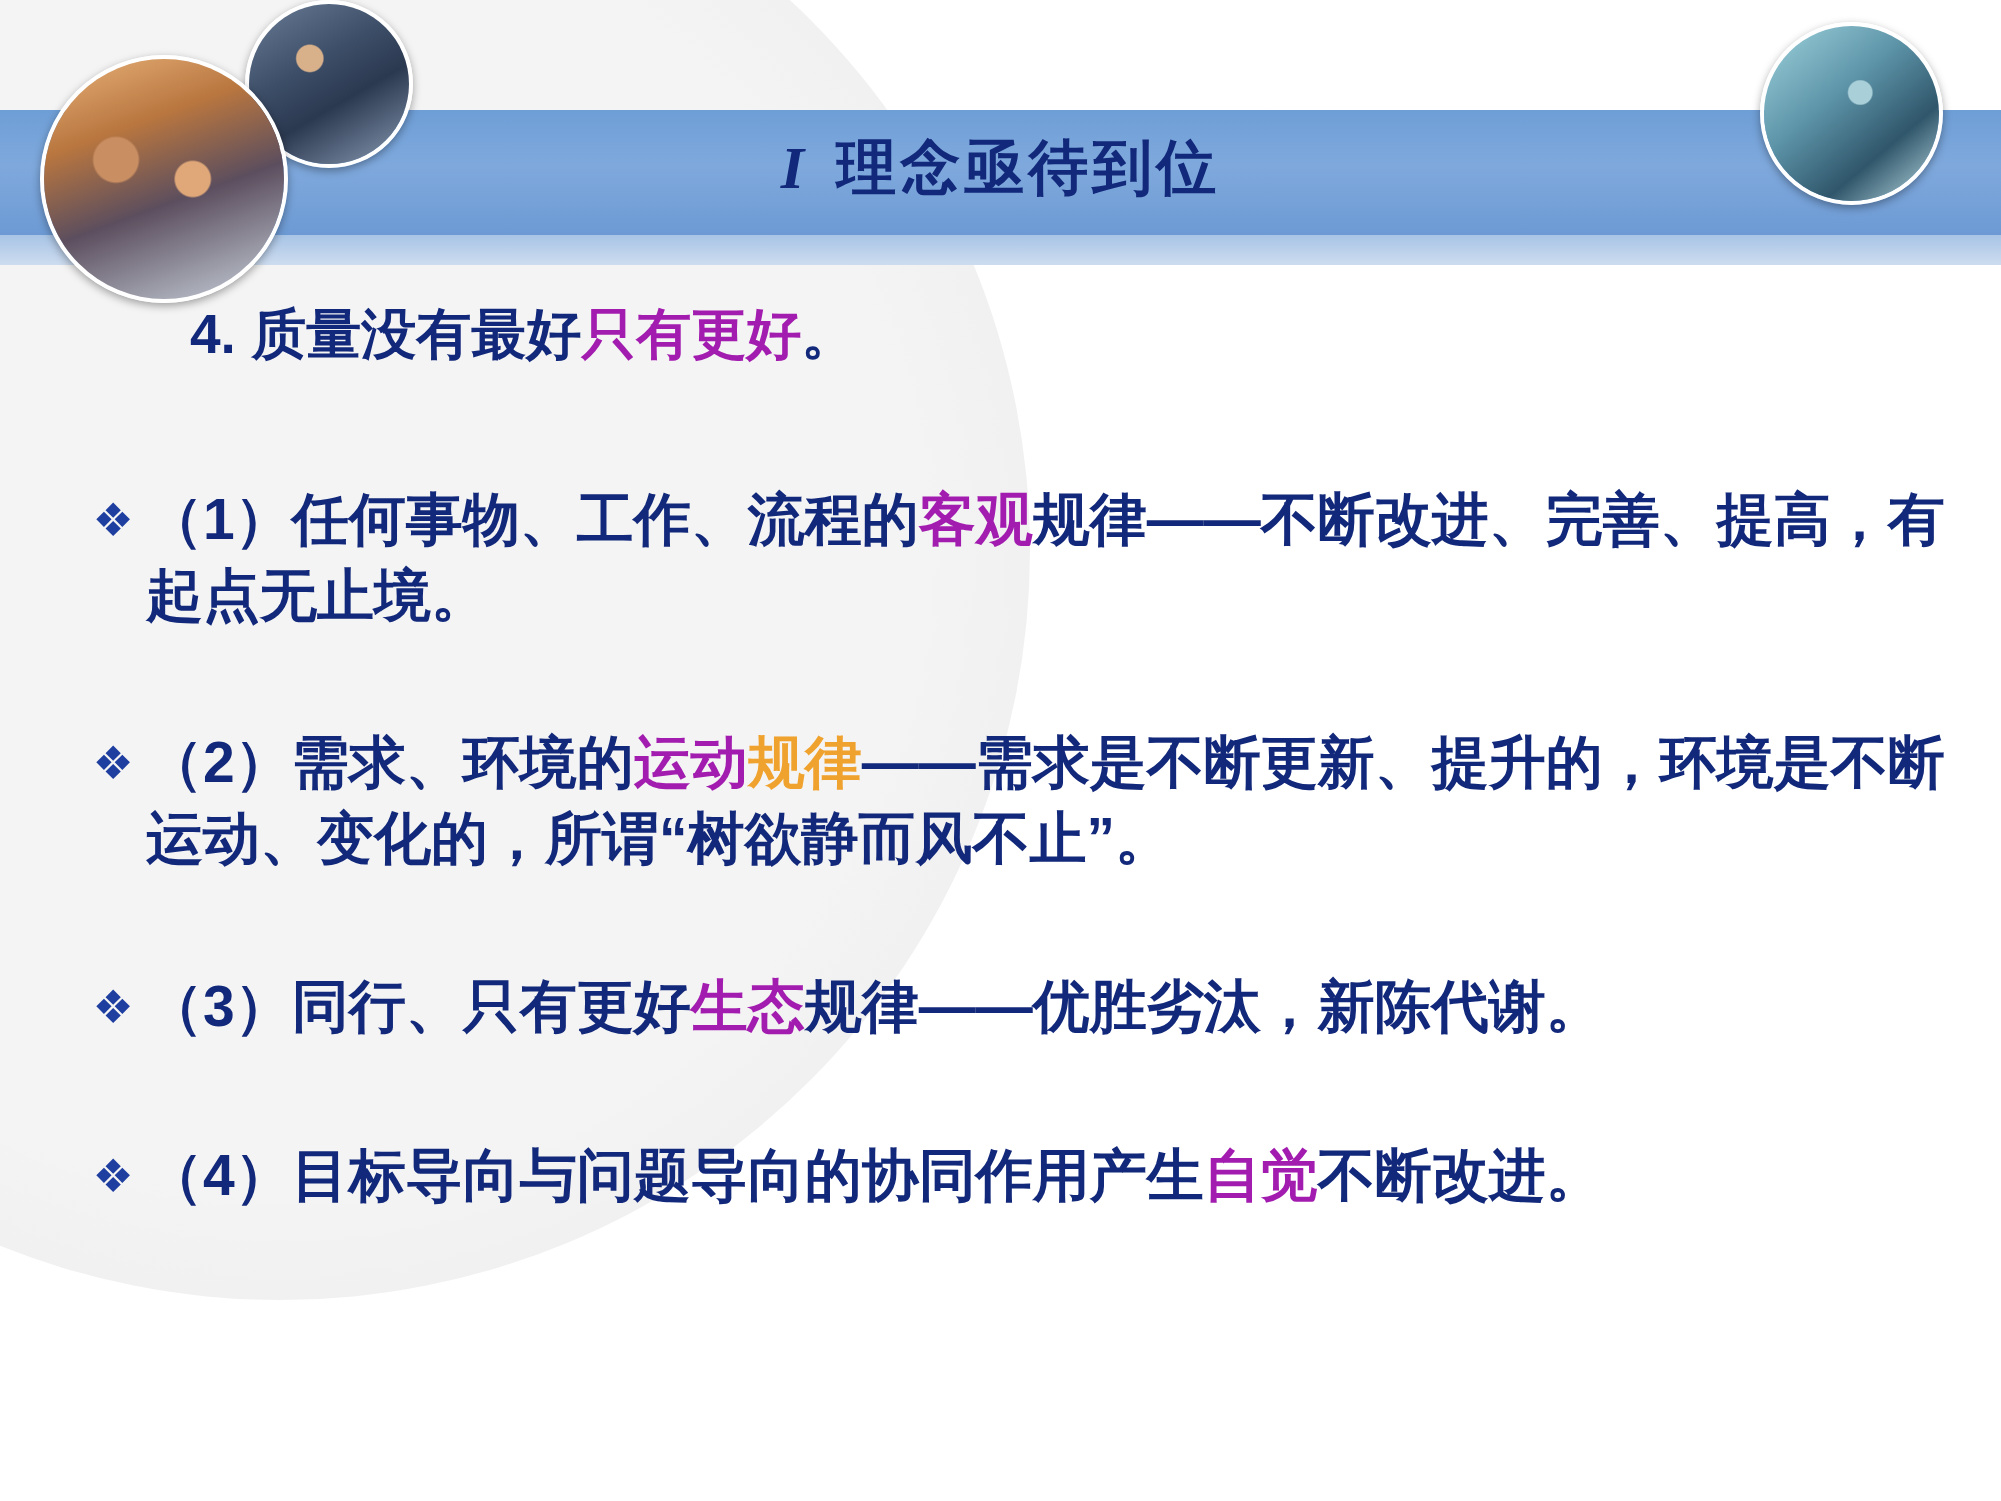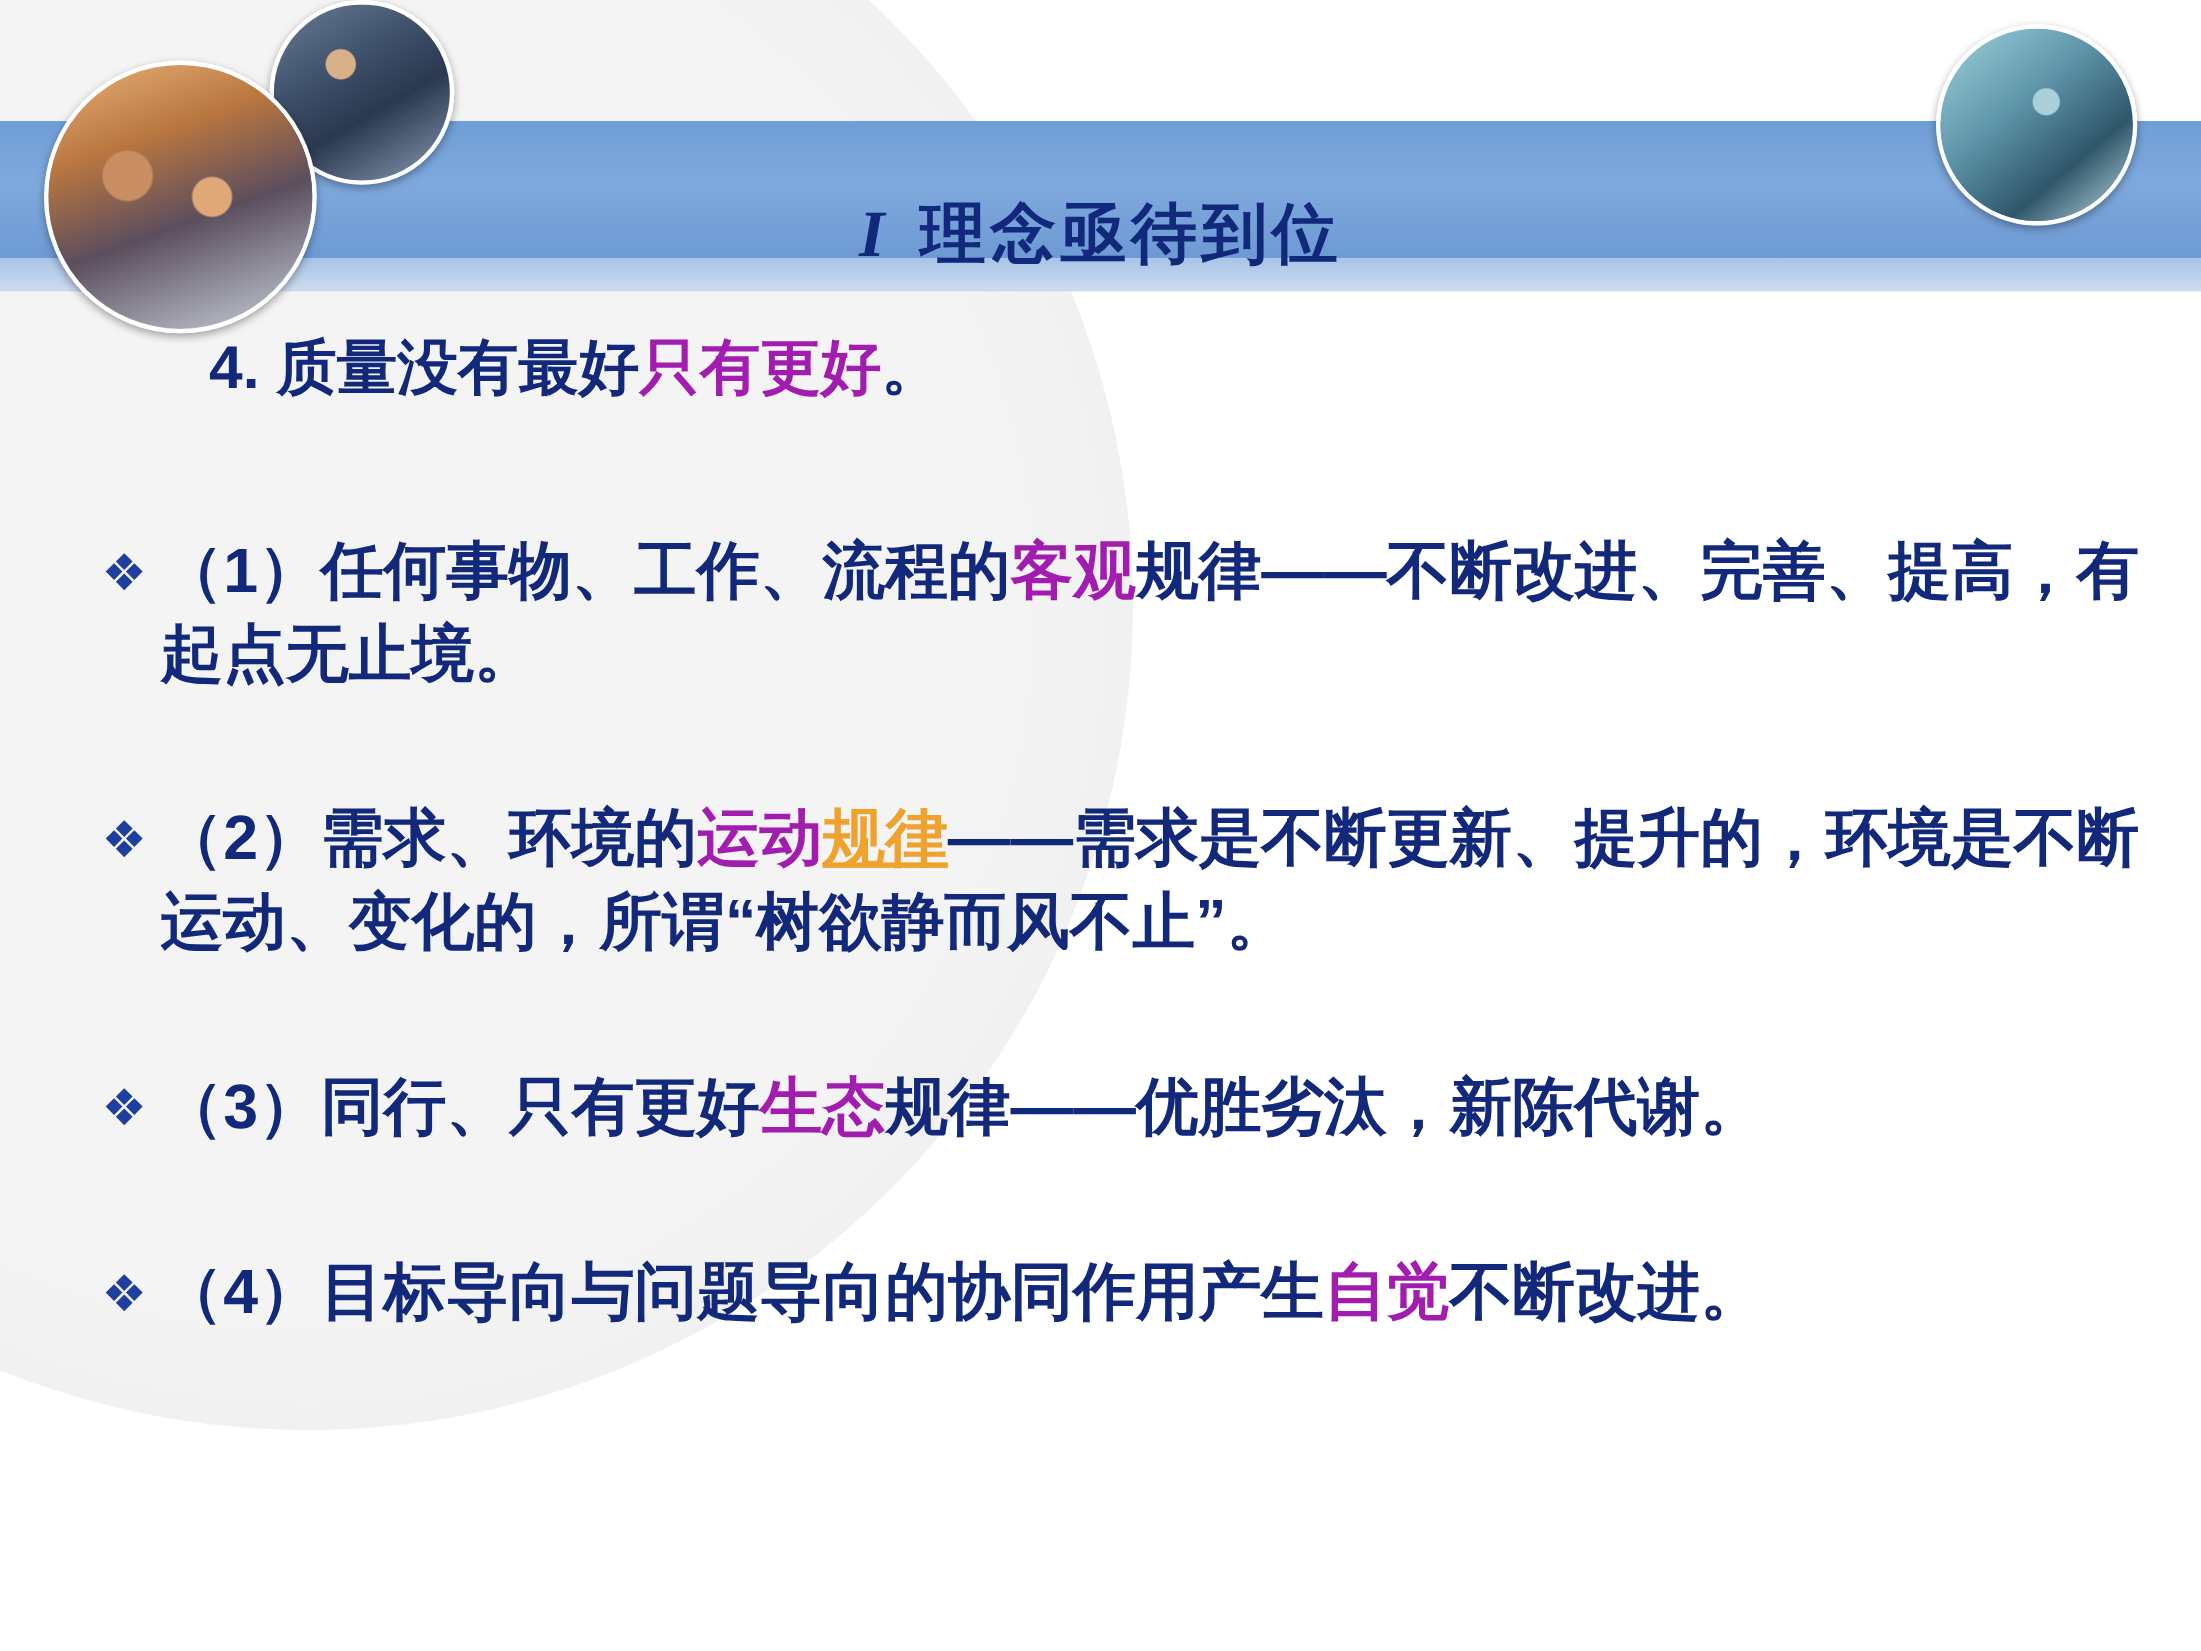--- a/index.html
+++ b/index.html
@@ -54,21 +54,20 @@
     left: 0;
     top: 128px;
     width: 2001px;
     text-align: center;
     color: #12287a;
     font-size: 60px;
     font-weight: bold;
     letter-spacing: 4px;
     z-index: 3;
     white-space: nowrap;
-    margin-top: 45px;
   }
   .title-text .roman {
     font-family: "Liberation Serif", serif;
     font-style: italic;
     font-weight: bold;
     margin-right: 28px;
   }
   
   .bubble {
     position: absolute;
@@ -156,21 +155,21 @@
     font-weight: bold;
     line-height: 1.34;
     letter-spacing: 0px;
   }
   .b1 { margin-top: 112px; }
   .b2 { margin-top: 90px; }
   .b3 { margin-top: 92px; }
   .b4 { margin-top: 92px; }
 
   .hl-red { color: #a21caf; }
-  .hl-orange { color: #f0a22e; text-decoration: underline; }
+  .hl-orange { color: #f0a22e; }
 </style>
 </head>
 <body>
 
 <div class="slide">
 
   <div class="bg-circle-2"></div>
 
   <div class="title-band"></div>
   <div class="title-band-lower"></div>

